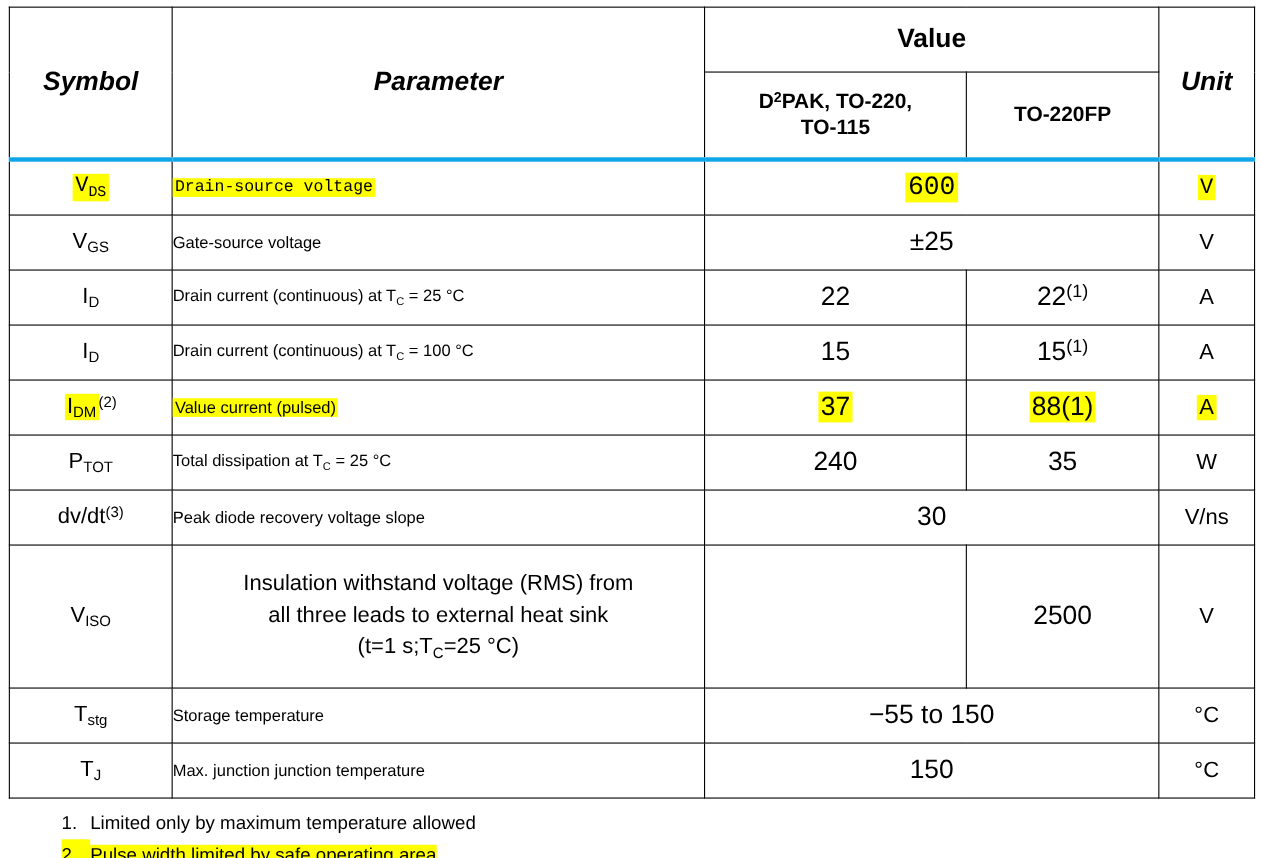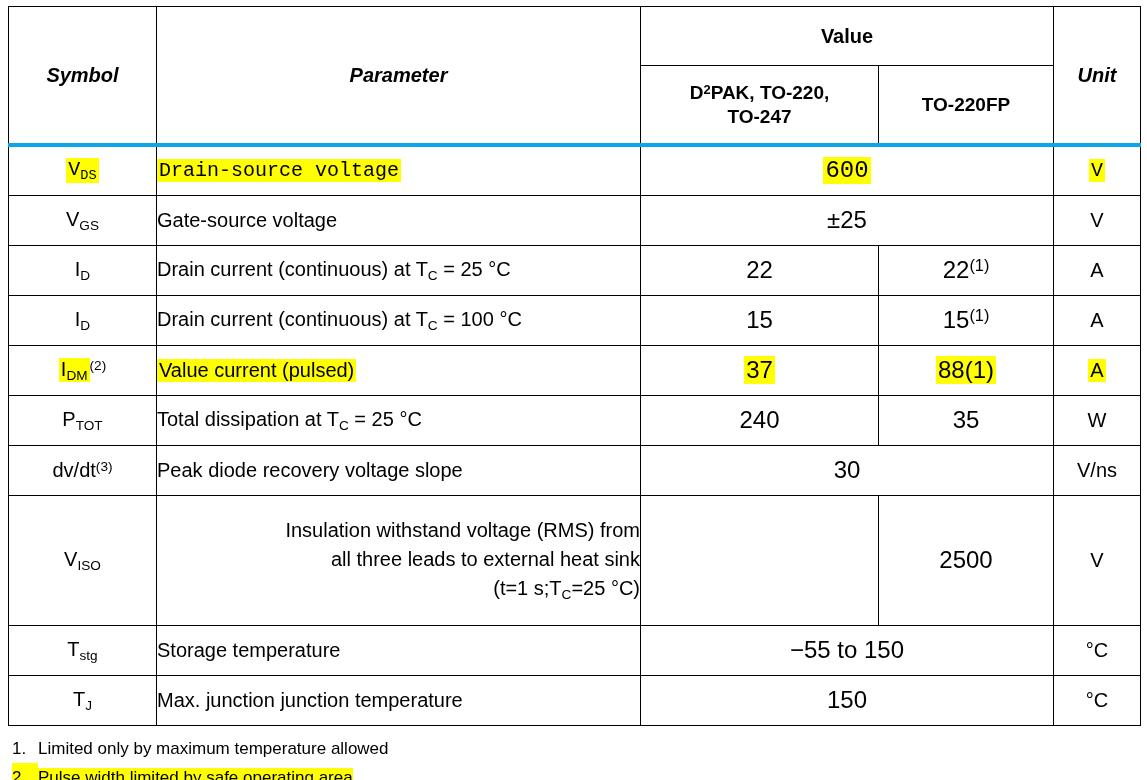--- a/index.html
+++ b/index.html
@@ -34,21 +34,21 @@
   
   col.c-sym   { width: 148px; }
   col.c-par   { width: 484px; }
   col.c-v1    { width: 238px; }
   col.c-v2    { width: 175px; }
   col.c-unit  { width: 87px; }
 
   .hdr {
     text-align: center;
     font-weight: bold;
-    font-size: 20px;
+    font-size: 24px;
   }
   .hdr-value {
     height: 58px;
   }
   .hdr-sub {
     height: 76px;
     font-weight: bold;
     font-size: 19px;
     text-align: center;
     line-height: 1.25;
@@ -63,40 +63,40 @@
     border-top: 4px solid #0ea5e9;
     font-family: Liberation Mono, monospace;
   }
   .sym {
     text-align: center;
     font-size: 20px;
     white-space: nowrap;
   }
   .par {
     text-align: left;
-    font-size: 20px;
+    font-size: 15px;
     padding-left: 10px;
     padding-right: 6px;
   }
   .val {
     text-align: center;
     font-size: 24px;
   }
   .unit {
     text-align: center;
     font-size: 20px;
   }
   .r {
     height: 50px;
   }
   .r-tall {
     height: 130px;
   }
   .par-multi {
-    text-align: right;
+    text-align: center;
     font-size: 20px;
     padding-left: 10px;
     padding-right: 6px;
     line-height: 1.45;
     margin-top: 48px;
   }
   sub {
     font-size: 0.68em;
     vertical-align: -0.28em;
   }
@@ -110,20 +110,21 @@
     padding: 0 2px;
   }
   .notes {
     margin-top: 8px;
     padding-left: 4px;
     font-size: 17px;
     line-height: 1.75;
   }
   .note {
     white-space: nowrap;
+    margin-left: 44px;
   }
   .note-num {
     display: inline-block;
     width: 26px;
   }
   .note-hl .note-num,
   .note-hl .note-text {
     background: #ffff00;
   }
 </style>
@@ -143,21 +144,21 @@
 
       <tr>
         <td class="hdr hdr-sym" rowspan="2">Symbol</td>
         <td class="hdr hdr-par" rowspan="2">Parameter</td>
         <td class="hdr hdr-value" colspan="2">Value</td>
         <td class="hdr hdr-unit" rowspan="2">Unit</td>
       </tr>
       <tr>
         <td class="hdr-sub">
           <span>D</span><sup>2</sup><span>PAK, TO-220,</span><br>
-          <span>TO-247</span>
+          <span>TO-115</span>
         </td>
         <td class="hdr-sub">TO-220FP</td>
       </tr>
 
       <tr class="r thick-top">
         <td class="sym">
           <span class="hl-box"><span>V</span><sub>DS</sub></span>
         </td>
         <td class="par">
           <span class="hl-box">Drain-source voltage</span>

